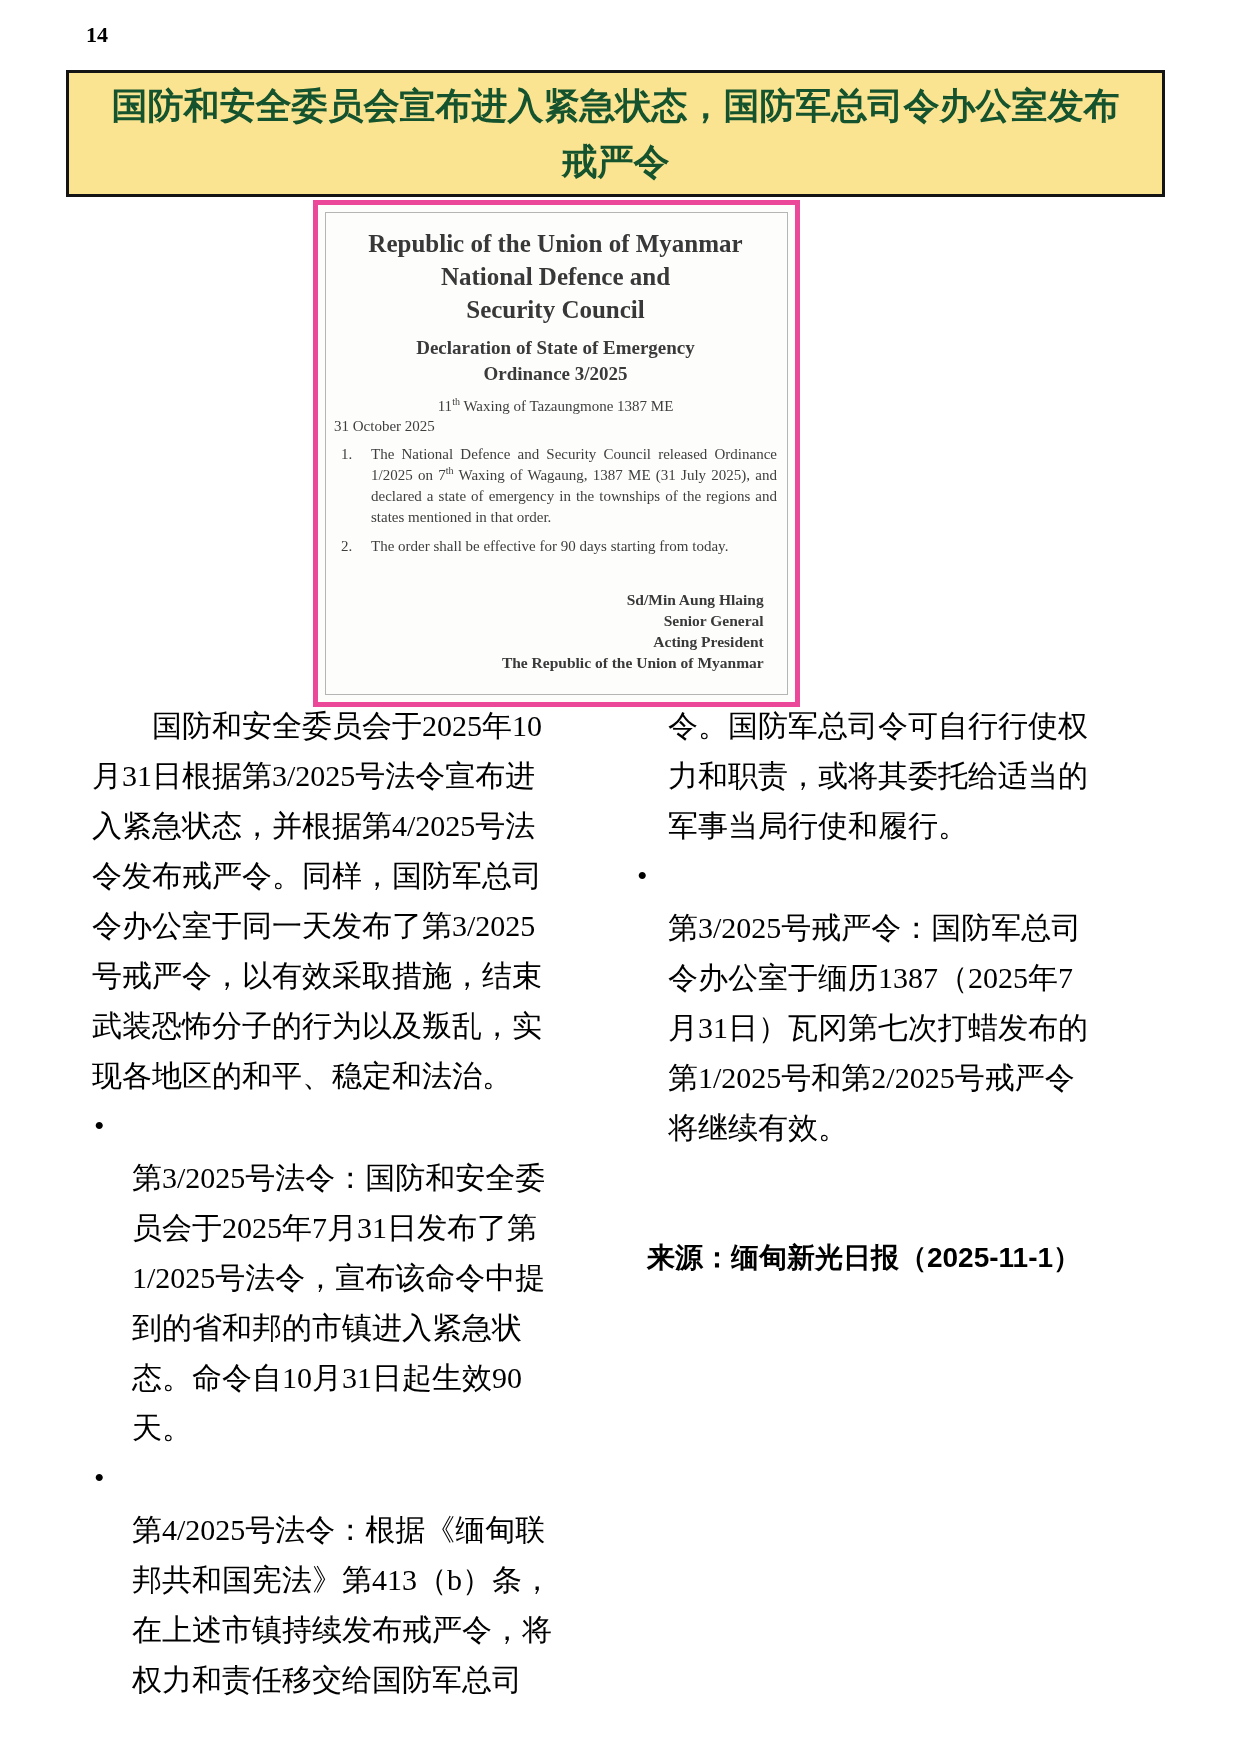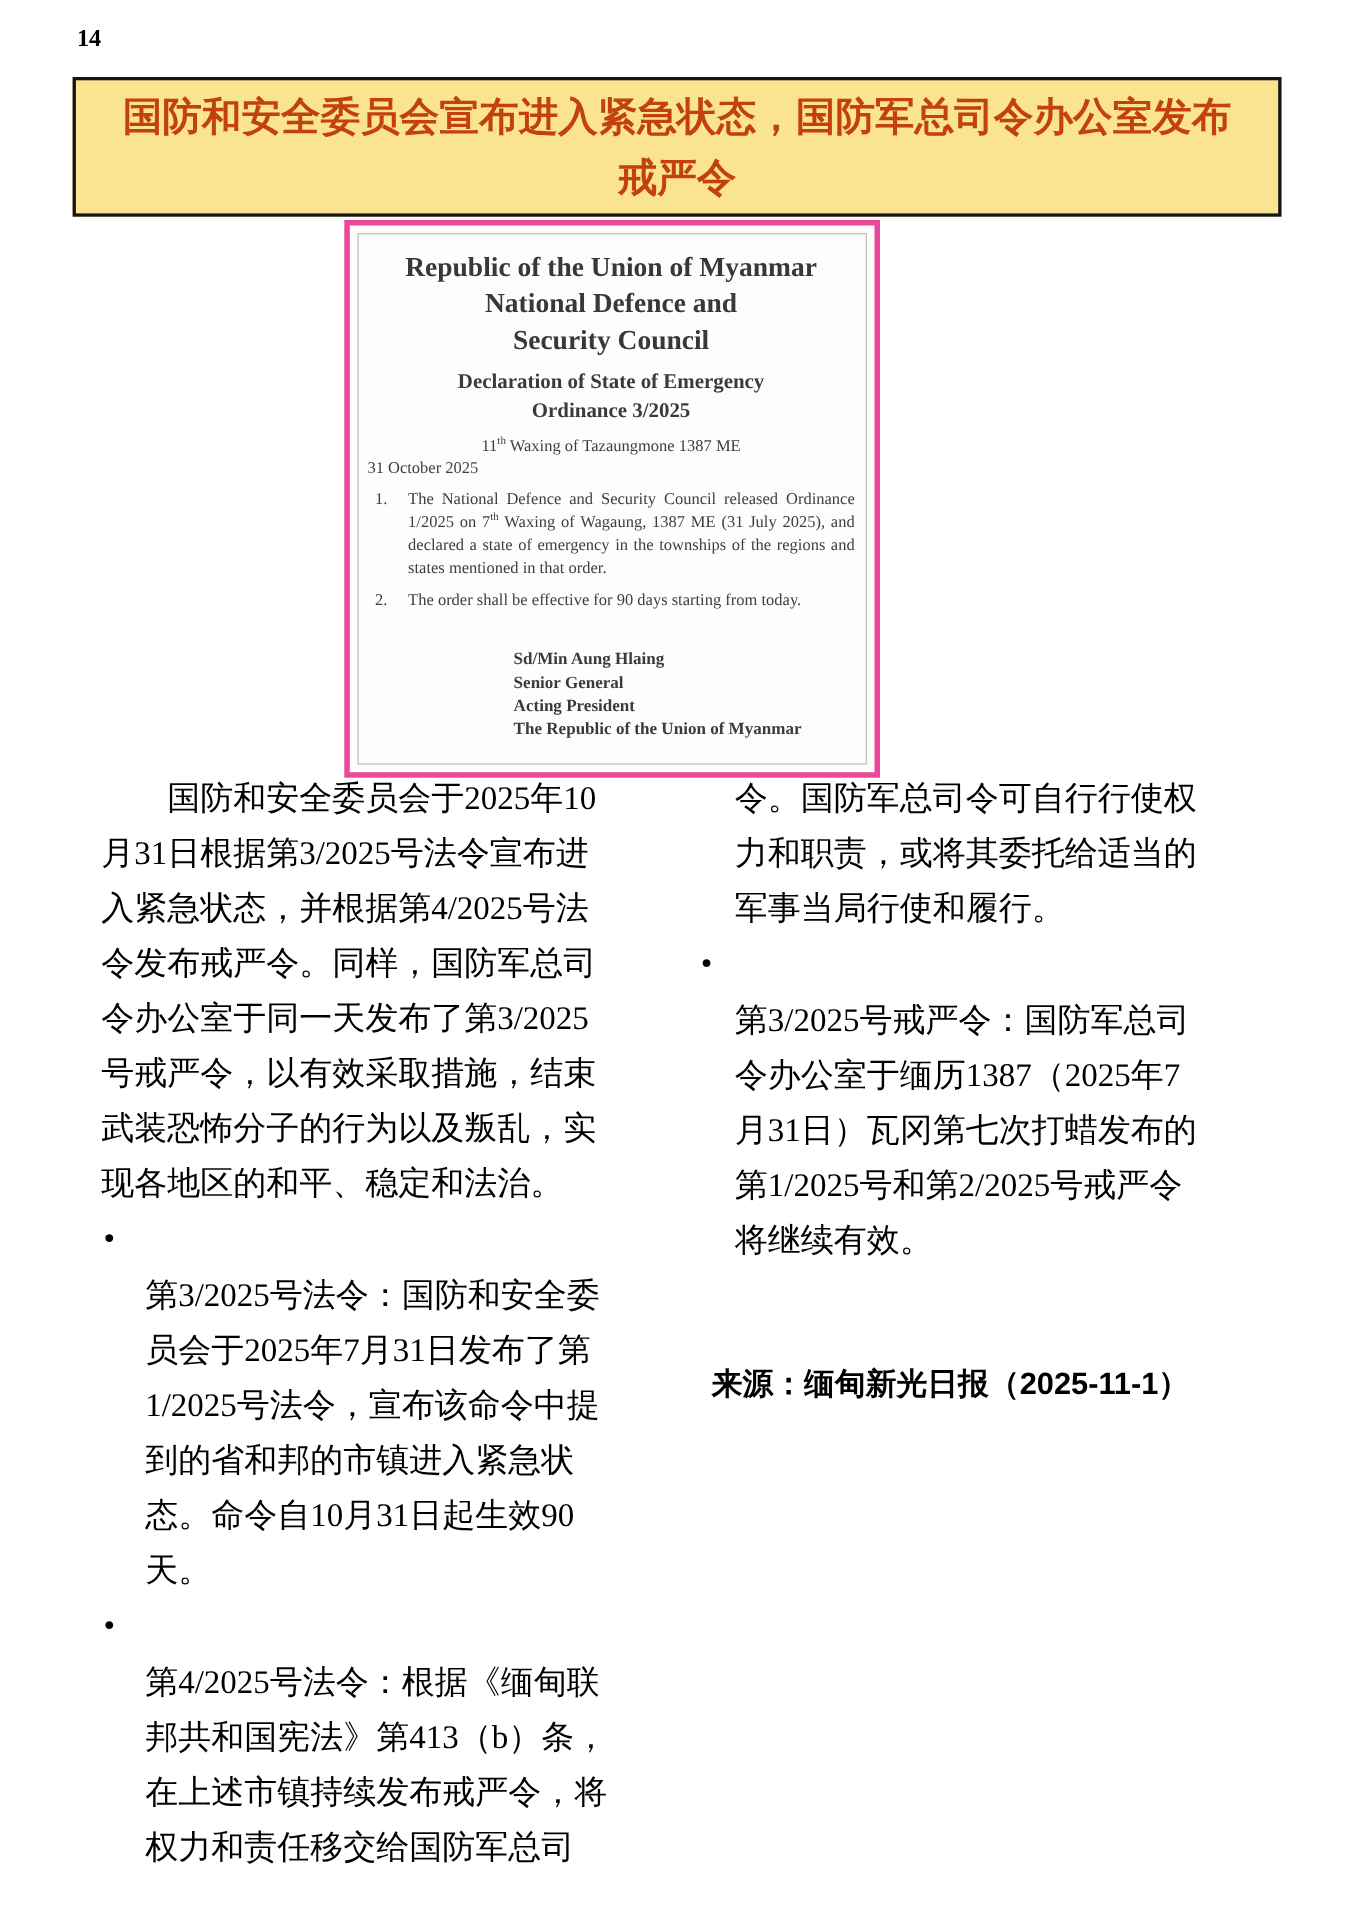--- a/index.html
+++ b/index.html
@@ -1,43 +1,43 @@
 <!DOCTYPE html>
 <html><head>
 <meta charset="utf-8">
 <style>
   html,body { margin:0; padding:0; background:#ffffff; }
   .page { position:relative; width:1240px; height:1755px; background:#ffffff; overflow:hidden;
           font-family:"Liberation Serif", serif; }
 
-  .page-number { position:absolute; left:70px; top:22px; font-size:22px; font-weight:bold;
+  .page-number { position:absolute; left:86px; top:22px; font-size:22px; font-weight:bold;
                  color:#000; font-family:"Liberation Serif", serif; }
 
   .title-box { position:absolute; left:66px; top:70px; width:1099px; height:127px;
                box-sizing:border-box; background:#FAE491; border:3px solid #141414;
                display:flex; align-items:center; justify-content:center; }
   .title-text { font-family:"Liberation Sans", sans-serif; font-weight:bold; font-size:36px;
-                line-height:56px; text-align:center; color:#c2410c; white-space:pre-line; }
+                line-height:56px; text-align:center; color:#14532d; white-space:pre-line; }
 
   
   .notice { position:absolute; left:313px; top:200px; width:487px; height:507px;
             box-sizing:border-box; border:5px solid #ec4899; background:#fdfdfc; padding:7px; }
   .notice-inner { box-sizing:border-box; height:100%; border:1px solid #b5b5b5;
                   padding:10px 10px 0 8px; font-family:"Liberation Serif", serif; color:#3e3e3e; }
   .n-heading { font-size:25px; font-weight:bold; text-align:center; line-height:33px;
                white-space:pre-line; margin-top:4px; color:#383838; }
   .n-sub { font-size:19px; font-weight:bold; text-align:center; line-height:26px;
            white-space:pre-line; margin-top:9px; color:#3a3a3a; }
   .n-date { font-size:15px; text-align:center; line-height:20px; margin-top:9px; }
   .n-date2 { font-size:15px; line-height:20px; }
   .notice sup { font-size:10px; line-height:0; }
   .n-item { display:flex; margin-top:8px; font-size:15px; line-height:21px; }
   .n-num { flex:none; width:37px; box-sizing:border-box; padding-left:7px; }
   .n-body { flex:1; text-align:justify; }
-  .n-sign { margin-top:32px; margin-left:30%; width:67%; text-align:left;
+  .n-sign { margin-top:32px; margin-left:30%; width:67%; text-align:right;
             font-size:15.5px; line-height:21px; font-weight:bold; color:#3a3a3a; }
 
   
   .col { position:absolute; top:701px; width:462px; font-size:30px; line-height:50px;
          color:#000; font-family:"Liberation Serif", serif; text-align:justify; }
   .col-left  { left:92px; }
   .col-right { left:633px; }
   .para { white-space:pre-line; text-indent:60px; }
   .para.cont { text-indent:0; margin-left:35px; }
   .bullet { position:relative; box-sizing:border-box; padding-left:40px; margin-top:2px;

